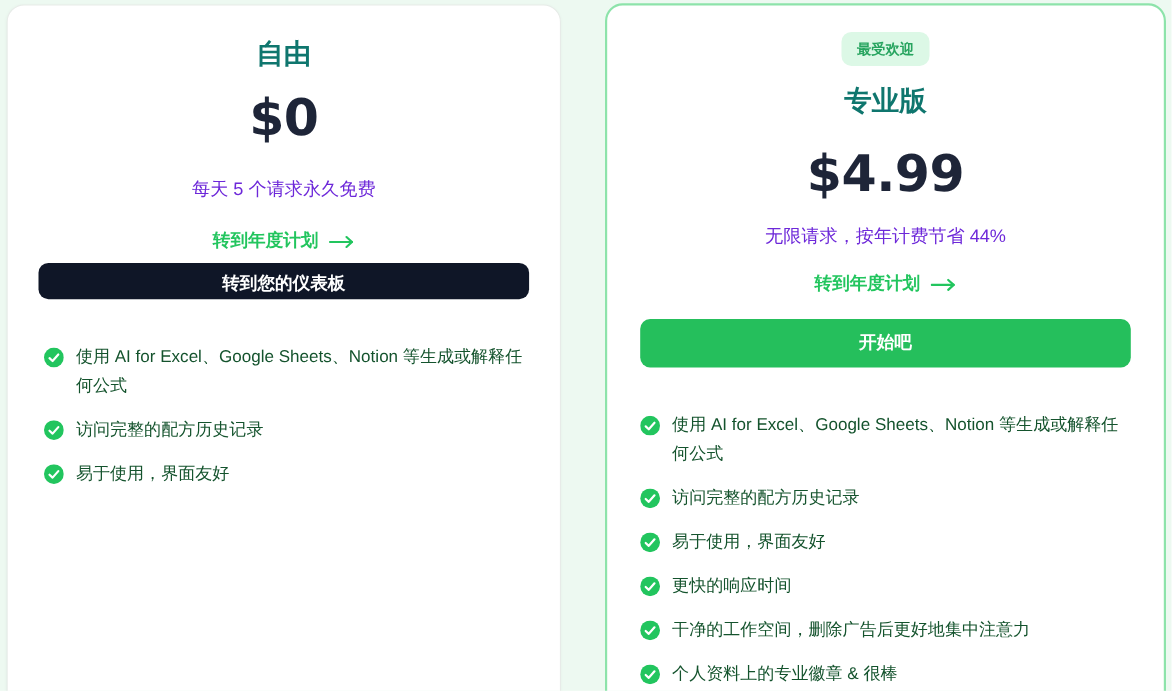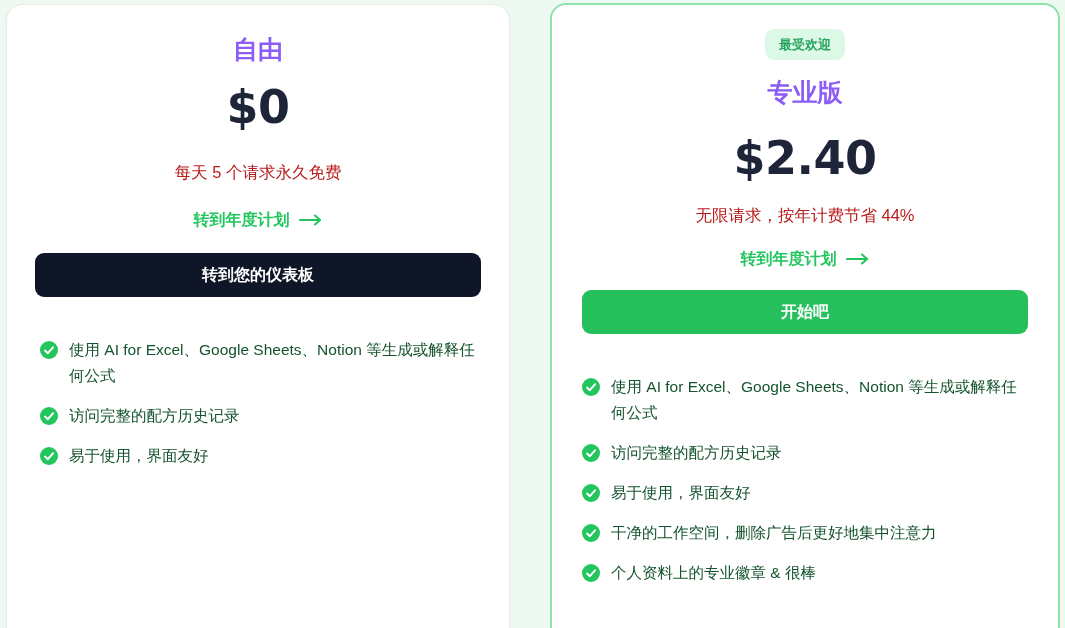--- a/index.html
+++ b/index.html
@@ -45,38 +45,38 @@
     font-size: 13px;
     font-weight: 600;
     line-height: 1;
     padding: 9px 14px;
     border-radius: 9px;
   }
   .plan-name {
     margin: 0;
     font-size: 25px;
     font-weight: 600;
-    color: #8b5cf6;
+    color: #0f766e;
     line-height: 32px;
   }
   .card-free .plan-name { margin-top: 2px; }
   .card-pro .plan-name { margin-top: 16px; }
   .plan-price {
     font-size: 46px;
     font-weight: 800;
     color: #1e2538;
     line-height: 52px;
     letter-spacing: -0.5px;
     font-family: "DejaVu Sans", "Liberation Sans", sans-serif;
   }
   .card-free .plan-price { margin-top: 16px; }
   .card-pro .plan-price { margin-top: 24px; }
   .plan-desc {
     font-size: 16.5px;
-    color: #b91c1c;
+    color: #6d28d9;
     line-height: 22px;
   }
   .card-free .plan-desc { margin-top: 28px; }
   .card-pro .plan-desc { margin-top: 20px; }
   .annual-link {
     display: inline-flex;
     align-items: center;
     gap: 9px;
     color: #22c55e;
     font-size: 16px;
@@ -95,24 +95,24 @@
     border: none;
     border-radius: 9px;
     font-family: inherit;
     font-size: 16px;
     font-weight: 600;
     color: #ffffff;
     cursor: pointer;
     text-align: center;
   }
   .cta-dark {
-    margin-top: 22px;
+    margin-top: 8px;
     background: #0f1627;
     padding: 12px 10px;
-    height: 44px;
+    height: 33px;
     line-height: 16px;
   }
   .cta-green {
     margin-top: 20px;
     background: #25bf5c;
     padding: 14px 4px;
     height: 44px;
     line-height: 16px;
   }
   .features {
@@ -178,21 +178,21 @@
               <path d="M5 9.6 L7.8 12.2 L13 6.3" stroke="#ffffff" stroke-width="2" fill="none" stroke-linecap="round" stroke-linejoin="round"></path>
             </svg></span>
         <span>易于使用，界面友好</span>
       </li>
     </ul>
   </section>
 
   <section class="card card-pro">
     <span class="badge">最受欢迎</span>
     <h3 class="plan-name">专业版</h3>
-    <div class="plan-price">$2.40</div>
+    <div class="plan-price">$4.99</div>
     <div class="plan-desc">无限请求，按年计费节省 44%</div>
     <div class="annual-link-row">
       <a class="annual-link">
         <span>转到年度计划</span>
         <svg class="arrow-svg" width="24" height="12" viewBox="0 0 24 12" fill="none">
           <line x1="1" y1="6" x2="21" y2="6" stroke="#22c55e" stroke-width="2" stroke-linecap="round"></line>
           <polyline points="16,1.5 21,6 16,10.5" stroke="#22c55e" stroke-width="2" fill="none" stroke-linecap="round" stroke-linejoin="round"></polyline>
         </svg>
       </a>
     </div>
@@ -217,20 +217,27 @@
               <circle cx="9" cy="9" r="9" fill="#22c55e"></circle>
               <path d="M5 9.6 L7.8 12.2 L13 6.3" stroke="#ffffff" stroke-width="2" fill="none" stroke-linecap="round" stroke-linejoin="round"></path>
             </svg></span>
         <span>易于使用，界面友好</span>
       </li>
       <li>
         <span class="check-wrap"><svg width="18" height="18" viewBox="0 0 18 18">
               <circle cx="9" cy="9" r="9" fill="#22c55e"></circle>
               <path d="M5 9.6 L7.8 12.2 L13 6.3" stroke="#ffffff" stroke-width="2" fill="none" stroke-linecap="round" stroke-linejoin="round"></path>
             </svg></span>
+        <span>更快的响应时间</span>
+      </li>
+      <li>
+        <span class="check-wrap"><svg width="18" height="18" viewBox="0 0 18 18">
+              <circle cx="9" cy="9" r="9" fill="#22c55e"></circle>
+              <path d="M5 9.6 L7.8 12.2 L13 6.3" stroke="#ffffff" stroke-width="2" fill="none" stroke-linecap="round" stroke-linejoin="round"></path>
+            </svg></span>
         <span>干净的工作空间，删除广告后更好地集中注意力</span>
       </li>
       <li>
         <span class="check-wrap"><svg width="18" height="18" viewBox="0 0 18 18">
               <circle cx="9" cy="9" r="9" fill="#22c55e"></circle>
               <path d="M5 9.6 L7.8 12.2 L13 6.3" stroke="#ffffff" stroke-width="2" fill="none" stroke-linecap="round" stroke-linejoin="round"></path>
             </svg></span>
         <span>个人资料上的专业徽章 &amp; 很棒</span>
       </li>
     </ul>

